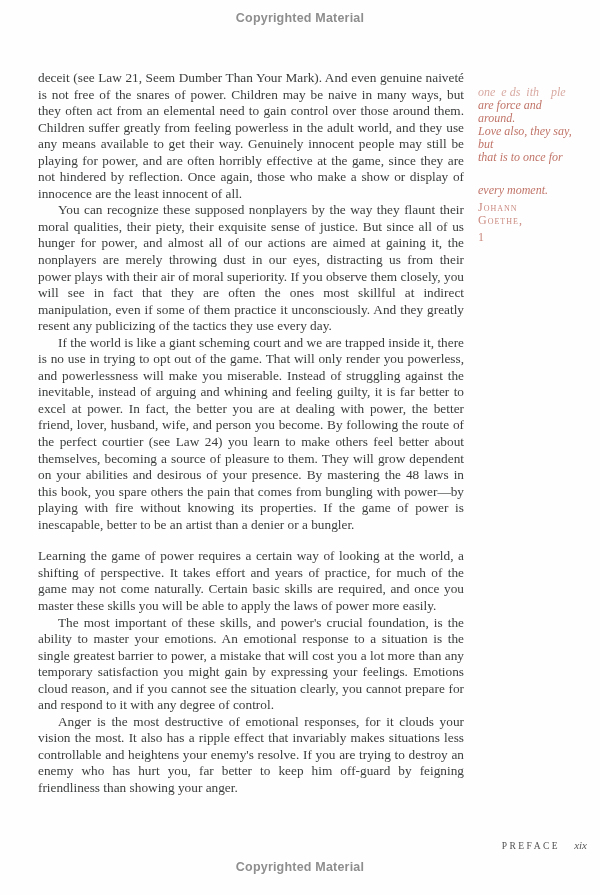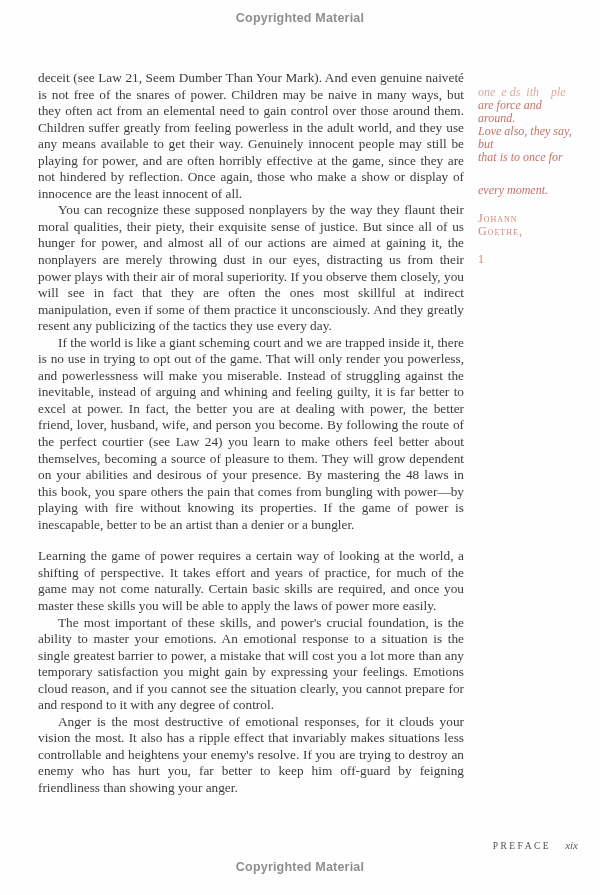--- a/index.html
+++ b/index.html
@@ -70,29 +70,29 @@
     white-space: pre-wrap;
     min-height: 13px;
   }
   .margin-note .mline.gap { height: 20px; }
   .margin-note.note-0 .mline:first-child { opacity: 0.62; }
   .margin-note .mattr {
     display: block;
     font-style: normal;
     font-variant: small-caps;
     letter-spacing: 1px;
-    margin-top: 15px;
+    margin-top: 4px;
     white-space: pre-wrap;
     opacity: 0.85;
   }
 
   .footer {
     position: absolute;
     top: 835px;
-    right: 22px;
+    right: 13px;
     color: #4f4f4f;
   }
   .footer .section-label {
     font-size: 9.5px;
     letter-spacing: 2.5px;
     text-transform: uppercase;
   }
   .footer .page-number {
     font-style: italic;
     font-size: 11px;

